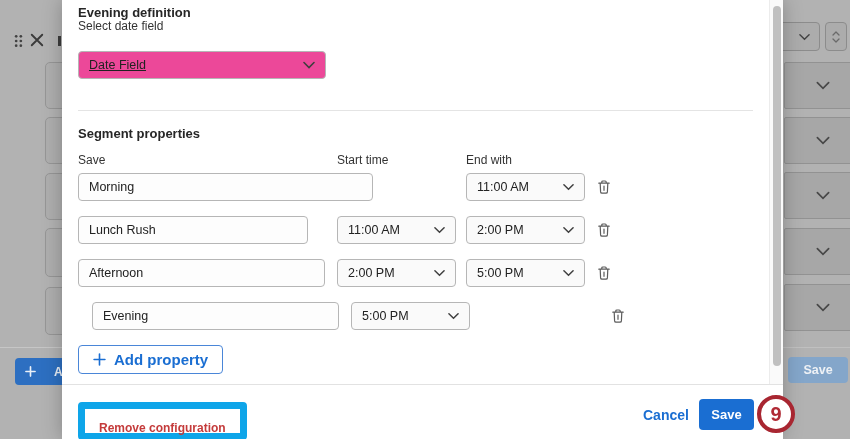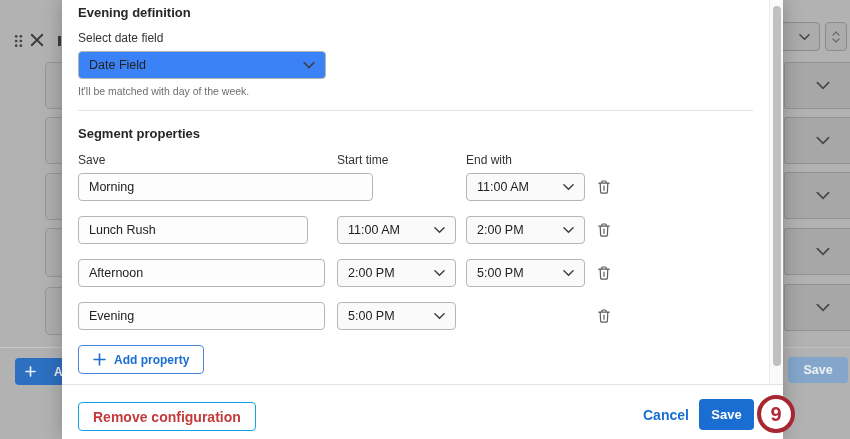--- a/index.html
+++ b/index.html
@@ -54,34 +54,34 @@
     box-sizing:border-box;height:28px;border:1px solid #b6b6b6;border-radius:4px;
     background:#fdfdfd;font-size:12.5px;color:#222;padding:0 10px;
     font-family:"Liberation Sans",sans-serif;outline:none;
   }
   .selectbox{
     box-sizing:border-box;height:28px;border:1px solid #b6b6b6;border-radius:4px;
     background:#fafafa;font-size:12.5px;color:#222;padding:0 10px;
     display:flex;align-items:center;justify-content:space-between;cursor:pointer;
   }
   .selectbox .chev{color:#3f3f3f;flex:0 0 auto;margin-left:8px;}
-  .dropdown{background:#3b82f6;}
+  .dropdown{background:#ec4899;text-decoration:underline;}
   .trash-btn{
     background:none;border:none;padding:0;cursor:pointer;color:#5c5c5c;
     width:18px;height:18px;display:flex;align-items:center;justify-content:center;
   }
   .add-btn{
     box-sizing:border-box;height:29px;background:#fff;border:1px solid #4a86d8;border-radius:4px;
-    color:var(--accent-blue);font-size:12px;font-weight:bold;
+    color:var(--accent-blue);font-size:15px;font-weight:bold;
     display:inline-flex;align-items:center;gap:8px;padding:0 14px;cursor:pointer;
     font-family:"Liberation Sans",sans-serif;
   }
   .remove-btn{
-    box-sizing:border-box;height:29px;background:#fff;border:1px solid #0ea5e9;border-radius:4px;
-    color:var(--danger-red);font-size:14px;font-weight:bold;padding:0 14px;cursor:pointer;
+    box-sizing:border-box;height:29px;background:#fff;border:7px solid #0ea5e9;border-radius:4px;
+    color:var(--danger-red);font-size:12px;font-weight:bold;padding:12px 14px;cursor:pointer;
     font-family:"Liberation Sans",sans-serif;
   }
   .cancel-link{
     color:var(--accent-blue);font-size:14px;font-weight:bold;cursor:pointer;background:none;border:none;
     font-family:"Liberation Sans",sans-serif;padding:0;
   }
   .save-btn{
     box-sizing:border-box;width:55px;height:31px;background:var(--accent-blue);border:none;border-radius:4px;
     color:#fff;font-size:13px;font-weight:bold;cursor:pointer;
     font-family:"Liberation Sans",sans-serif;
@@ -193,32 +193,31 @@
   <div class="abs bg-save-btn" style="left:788px;top:357px;width:60px;">
     <span>Save</span>
   </div>
 
   <div class="abs modal">
 
     <div class="abs" style="left:0;top:0;width:721px;height:384px;">
 
       <div class="abs heading" style="left:16px;top:5px;">Evening definition</div>
 
-      <div class="abs field-label" style="left:16px;top:31px;">Select date field</div>
+      <div class="abs field-label" style="left:16px;top:19px;">Select date field</div>
 
       <div class="abs selectbox dropdown" style="left:16px;top:51px;width:248px;">
         <span>Date Field</span>
         <span class="chev">
           <svg width="12" height="8" viewBox="0 0 12 8" fill="none" stroke="currentColor" stroke-width="1.6" stroke-linecap="round">
               <path d="M1 1.5 L6 6.5 L11 1.5"></path>
             </svg>
         </span>
       </div>
 
-      <div class="abs helper" style="left:16px;top:85px;">It'll be matched with day of the week.</div>
 
       <div class="abs divider" style="left:16px;top:110px;width:675px;"></div>
 
       <div class="abs heading" style="left:16px;top:126px;">Segment properties</div>
 
       <div class="abs field-label" style="left:16px;top:153px;">Save</div>
       <div class="abs field-label" style="left:275px;top:153px;">Start time</div>
       <div class="abs field-label" style="left:404px;top:153px;">End with</div>
 
       <div class="abs" style="left:0;top:173px;width:721px;height:28px;">
@@ -287,21 +286,21 @@
         </div>
         <button class="abs trash-btn" style="left:533px;top:5px;">
           <span>
               <svg width="16" height="16" viewBox="0 0 16 16" fill="none" stroke="currentColor" stroke-width="1.2" stroke-linecap="round" stroke-linejoin="round">
                 <path d="M2.8 4.2 h10.4 M5.8 4.2 V3 a1 1 0 0 1 1 -1 h2.4 a1 1 0 0 1 1 1 v1.2 M4.2 4.2 l.4 8.7 a1.4 1.4 0 0 0 1.4 1.3 h4 a1.4 1.4 0 0 0 1.4 -1.3 l.4 -8.7 M8 7 v4.3"></path>
               </svg>
             </span>
         </button>
       </div>
 
-      <div class="abs" style="left:0;top:302px;width:721px;height:28px;">
+      <div class="abs" style="left:14px;top:302px;width:721px;height:28px;">
         <input class="abs inputbox" style="left: 16px; width: 247px;" value="Evening">
         <div class="abs selectbox" style="left:275px;width:119px;">
           <span>5:00 PM</span>
           <span class="chev">
               <svg width="11" height="8" viewBox="0 0 12 8" fill="none" stroke="currentColor" stroke-width="1.6" stroke-linecap="round">
                 <path d="M1 1.5 L6 6.5 L11 1.5"></path>
               </svg>
             </span>
         </div>
         <button class="abs trash-btn" style="left:533px;top:5px;">

